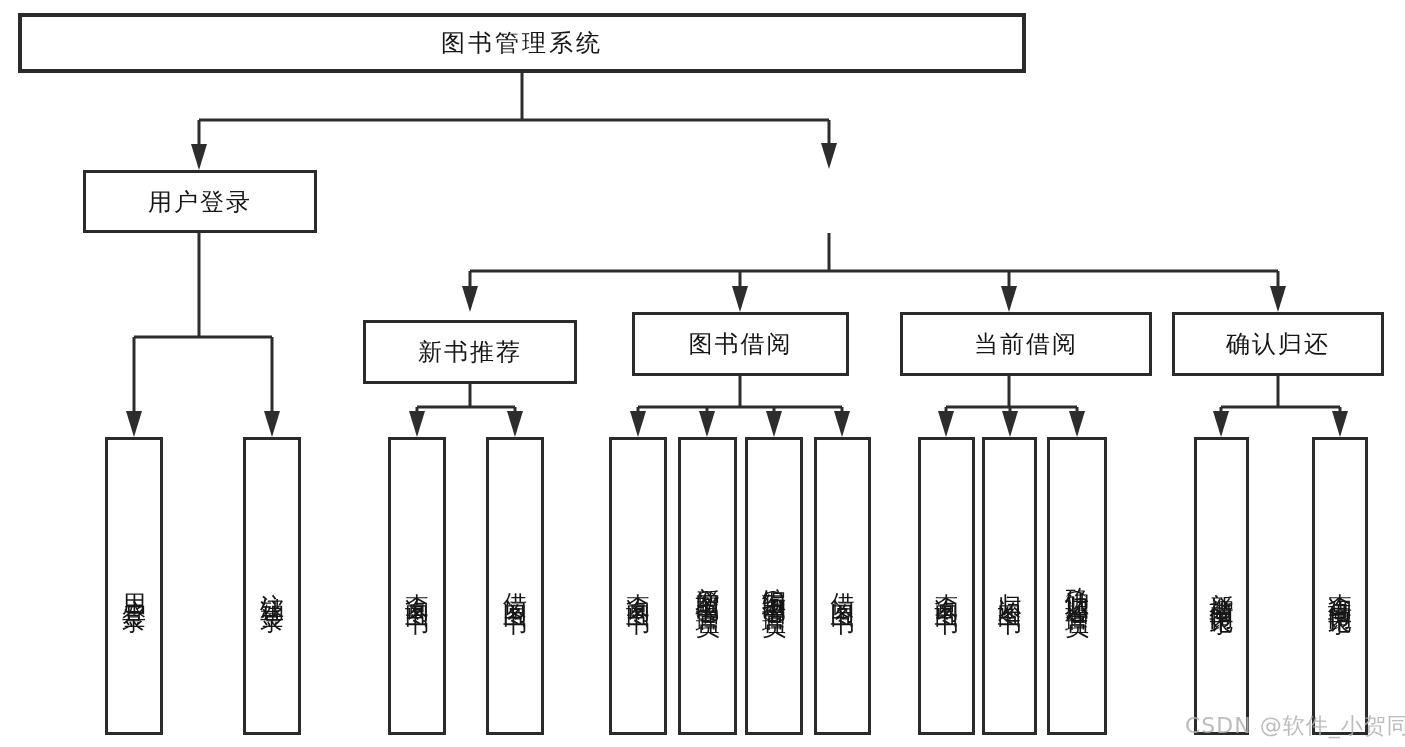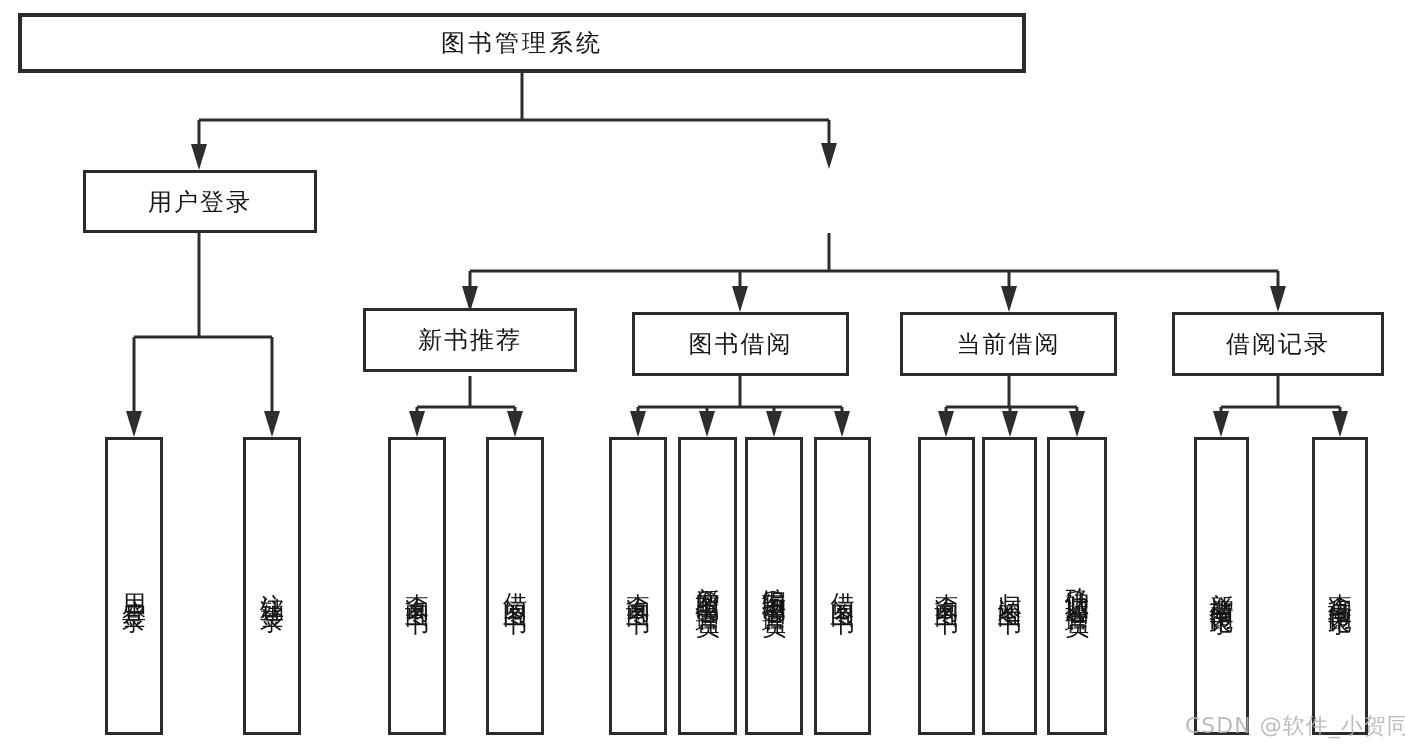--- a/index.html
+++ b/index.html
@@ -30,23 +30,23 @@
   .v{
     writing-mode:vertical-rl;
     text-orientation:mixed;
     letter-spacing:6px;
     font-size:24px;
   }
   
   .b-root   {left:18px;  top:13px;  width:1008px; height:60px;}
   .b-l2a    {left:83px;  top:170px; width:234px;  height:63px;}
   .b-l2b    {left:712px; top:169px; width:234px;  height:64px;}
-  .b-l3a    {left:363px; top:308px; width:214px;  height:64px;}
+  .b-l3a    {left:363px; top:320px; width:214px;  height:64px;}
   .b-l3b    {left:632px; top:312px; width:217px;  height:64px;text-align:right;}
-  .b-l3c    {left:900px; top:312px; width:217px;  height:64px;}
+  .b-l3c    {left:900px; top:312px; width:252px;  height:64px;}
   .b-l3d    {left:1172px;top:312px; width:212px;  height:64px;}
   .leaf     {top:437px;  height:298px; width:58px;}
   .b-f1 {left:105px;}
   .b-f2 {left:243px;}
   .b-f3 {left:388px;}
   .b-f4 {left:486px;}
   .b-f5 {left:609px;}
   .b-f6 {left:678px;width:59px;letter-spacing:4px;}
   .b-f7 {left:745px;letter-spacing:4px;}
   .b-f8 {left:814px;width:57px;}
@@ -139,21 +139,21 @@
     </g>
   </svg>
 
   <div class="node root b-root">图书管理系统</div>
 
   <div class="node b-l2a">用户登录</div>
 
   <div class="node b-l3a">新书推荐</div>
   <div class="node b-l3b">图书借阅</div>
   <div class="node b-l3c">当前借阅</div>
-  <div class="node b-l3d">借阅记录</div>
+  <div class="node b-l3d">确认归还</div>
 
   <div class="node v leaf b-f1">用户登录</div>
   <div class="node v leaf b-f2">注销登录</div>
   <div class="node v leaf b-f3">查询图书</div>
   <div class="node v leaf b-f4">借阅图书</div>
   <div class="node v leaf b-f5">查询图书</div>
   <div class="node v leaf b-f6">新增图书（管理员）</div>
   <div class="node v leaf b-f7">编辑图书（管理员）</div>
   <div class="node v leaf b-f8">借阅图书</div>
   <div class="node v leaf b-f9">查询图书</div>

